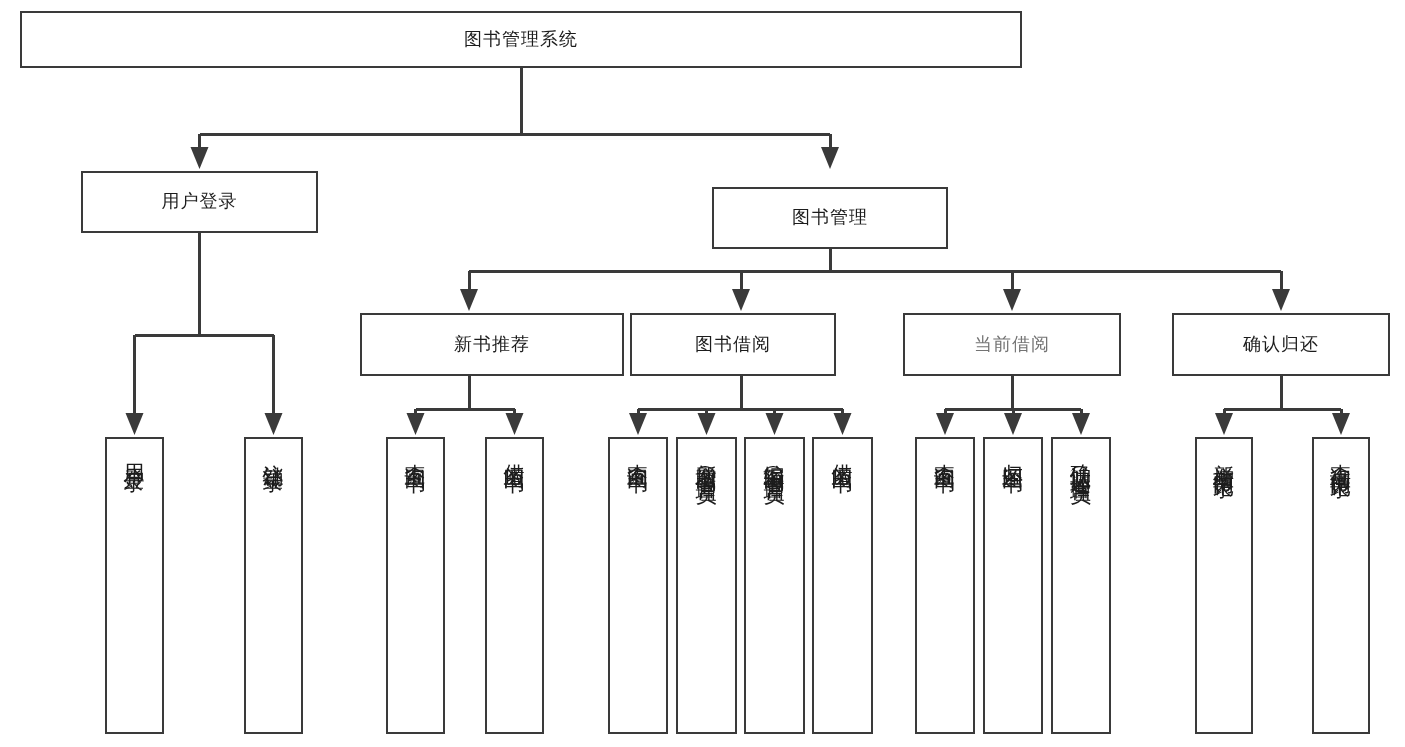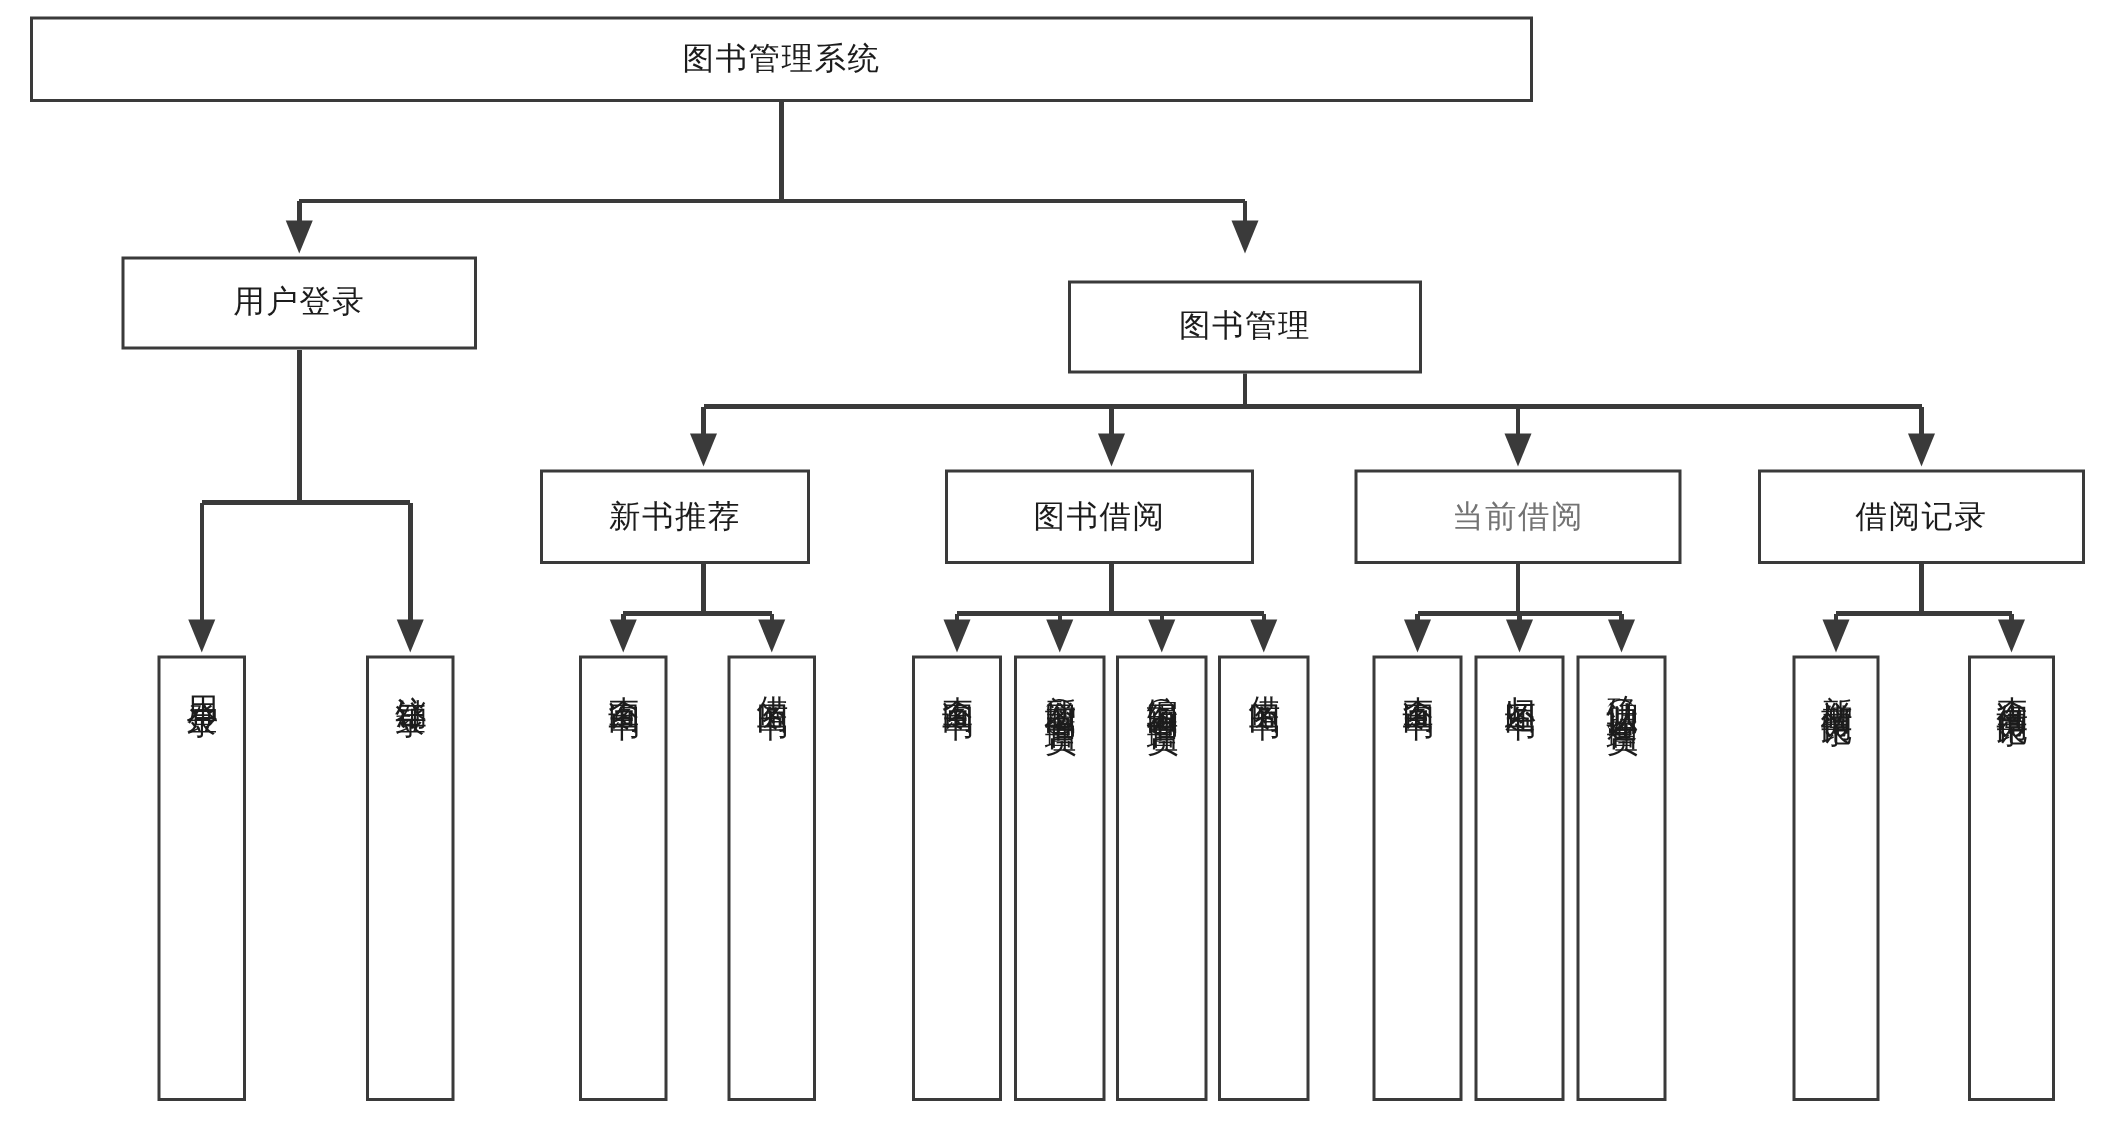--- a/index.html
+++ b/index.html
@@ -30,21 +30,21 @@
     box-sizing: border-box;
     border: 2px solid #3a3a3a;
     background: #ffffff;
     display: flex;
     align-items: center;
     justify-content: center;
     color: #1c1c1c;
     text-align: center;
   }
   .node.h {
-    font-size: 21px;
+    font-size: 18px;
     letter-spacing: 1px;
   }
   .node.h .label {
     line-height: 1.1;
     white-space: nowrap;
   }
   .node.v {
     font-size: 21px;
     align-items: flex-start;
     padding-top: 8px;
@@ -127,31 +127,31 @@
   <div id="nodes">
       <div class="node h" style="left: 20px; top: 11px; width: 1002px; height: 57px; border-color: rgb(58, 58, 58); background: rgb(255, 255, 255); color: rgb(28, 28, 28);">
         <span class="label">图书管理系统</span>
       </div>
       <div class="node h" style="left: 81px; top: 171px; width: 237px; height: 62px; border-color: rgb(58, 58, 58); background: rgb(255, 255, 255); color: rgb(28, 28, 28);">
         <span class="label">用户登录</span>
       </div>
       <div class="node h" style="left: 712px; top: 187px; width: 236px; height: 62px; border-color: rgb(58, 58, 58); background: rgb(255, 255, 255); color: rgb(28, 28, 28);">
         <span class="label">图书管理</span>
       </div>
-      <div class="node h" style="left: 360px; top: 313px; width: 180px; height: 63px; border-color: rgb(58, 58, 58); background: rgb(255, 255, 255); color: rgb(28, 28, 28);">
+      <div class="node h" style="left: 360px; top: 313px; width: 264px; height: 63px; border-color: rgb(58, 58, 58); background: rgb(255, 255, 255); color: rgb(28, 28, 28);">
         <span class="label">新书推荐</span>
       </div>
       <div class="node h" style="left: 630px; top: 313px; width: 206px; height: 63px; border-color: rgb(58, 58, 58); background: rgb(255, 255, 255); color: rgb(28, 28, 28);">
         <span class="label">图书借阅</span>
       </div>
       <div class="node h" style="left: 903px; top: 313px; width: 218px; height: 63px; border-color: rgb(58, 58, 58); background: rgb(255, 255, 255); color: #737373;">
         <span class="label">当前借阅</span>
       </div>
       <div class="node h" style="left: 1172px; top: 313px; width: 218px; height: 63px; border-color: rgb(58, 58, 58); background: rgb(255, 255, 255); color: rgb(28, 28, 28);">
-        <span class="label">借阅记录</span>
+        <span class="label">确认归还</span>
       </div>
       <div class="node v" style="left: 105px; top: 437px; width: 59px; height: 297px; border-color: rgb(58, 58, 58); background: rgb(255, 255, 255); color: rgb(28, 28, 28);">
         <span class="label">用户登录</span>
       </div>
       <div class="node v" style="left: 244px; top: 437px; width: 59px; height: 297px; border-color: rgb(58, 58, 58); background: rgb(255, 255, 255); color: rgb(28, 28, 28);">
         <span class="label">注销登录</span>
       </div>
       <div class="node v" style="left: 386px; top: 437px; width: 59px; height: 297px; border-color: rgb(58, 58, 58); background: rgb(255, 255, 255); color: rgb(28, 28, 28);">
         <span class="label">查询图书</span>
       </div>

